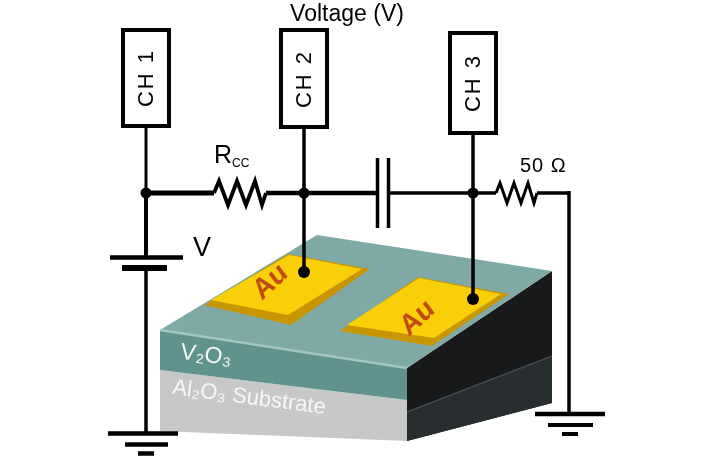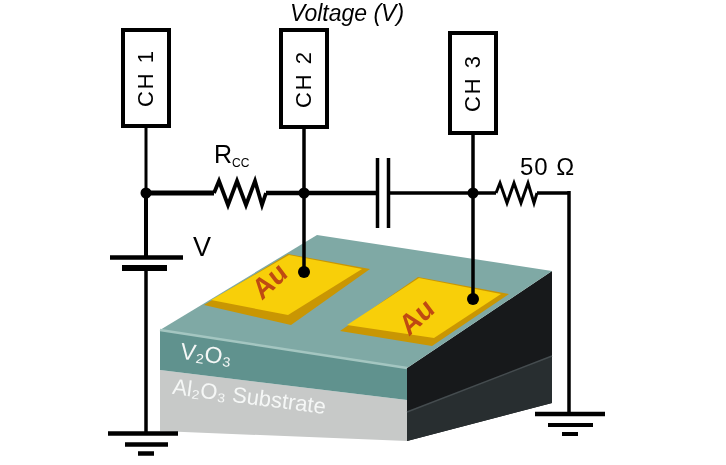--- a/index.html
+++ b/index.html
@@ -2,34 +2,34 @@
 <html><head>
 <meta charset="utf-8">
 <style>
   html,body{margin:0;padding:0;background:#fff;}
   #canvas{
     position:relative;width:726px;height:465px;background:#ffffff;overflow:hidden;
     font-family:"Liberation Sans","DejaVu Sans",sans-serif;color:#000;
   }
   #schematic{position:absolute;left:0;top:0;}
   .lbl{position:absolute;white-space:nowrap;line-height:1;}
-  .voltage-title{left:277px;top:2px;width:140px;text-align:center;font-size:23px;font-style:italic;}
+  .voltage-title{left:277px;top:2px;width:140px;text-align:center;font-size:23px;}
   .chbox{
     position:absolute;width:42px;height:92px;background:#fff;border:4px solid #000;
     display:flex;align-items:center;justify-content:center;
   }
   .chbox span{
     display:inline-block;transform:rotate(-90deg);font-size:22px;letter-spacing:2px;white-space:nowrap;
   }
   .ch1{left:121px;top:28px;}
   .ch2{left:279px;top:28px;height:93px;}
   .ch3{left:448px;top:31px;height:96px;}
   .rcc{left:214px;top:142px;font-size:25px;}
   .rcc .sub{font-size:12px;vertical-align:-4px;}
-  .r50{left:520px;top:155px;font-size:24px;letter-spacing:1px;}
+  .r50{left:520px;top:155px;font-size:20px;letter-spacing:1px;}
   .vsrc{left:193px;top:234px;font-size:27px;}
   .film-lbl{left:182px;top:340px;font-size:23px;color:#f5f7f6;transform:rotate(7deg);transform-origin:left top;}
   .sub-lbl{left:174px;top:376px;font-size:22px;color:#f5f7f6;transform:rotate(7.5deg);transform-origin:left top;}
   .au{
     position:absolute;font-size:28px;font-weight:700;color:#bf4a12;
     transform:translate(-50%,-50%) rotate(-43deg) skewX(-6deg);
   }
   .au-left{left:270px;top:281px;}
   .au-right{left:417px;top:317px;}
 </style>

